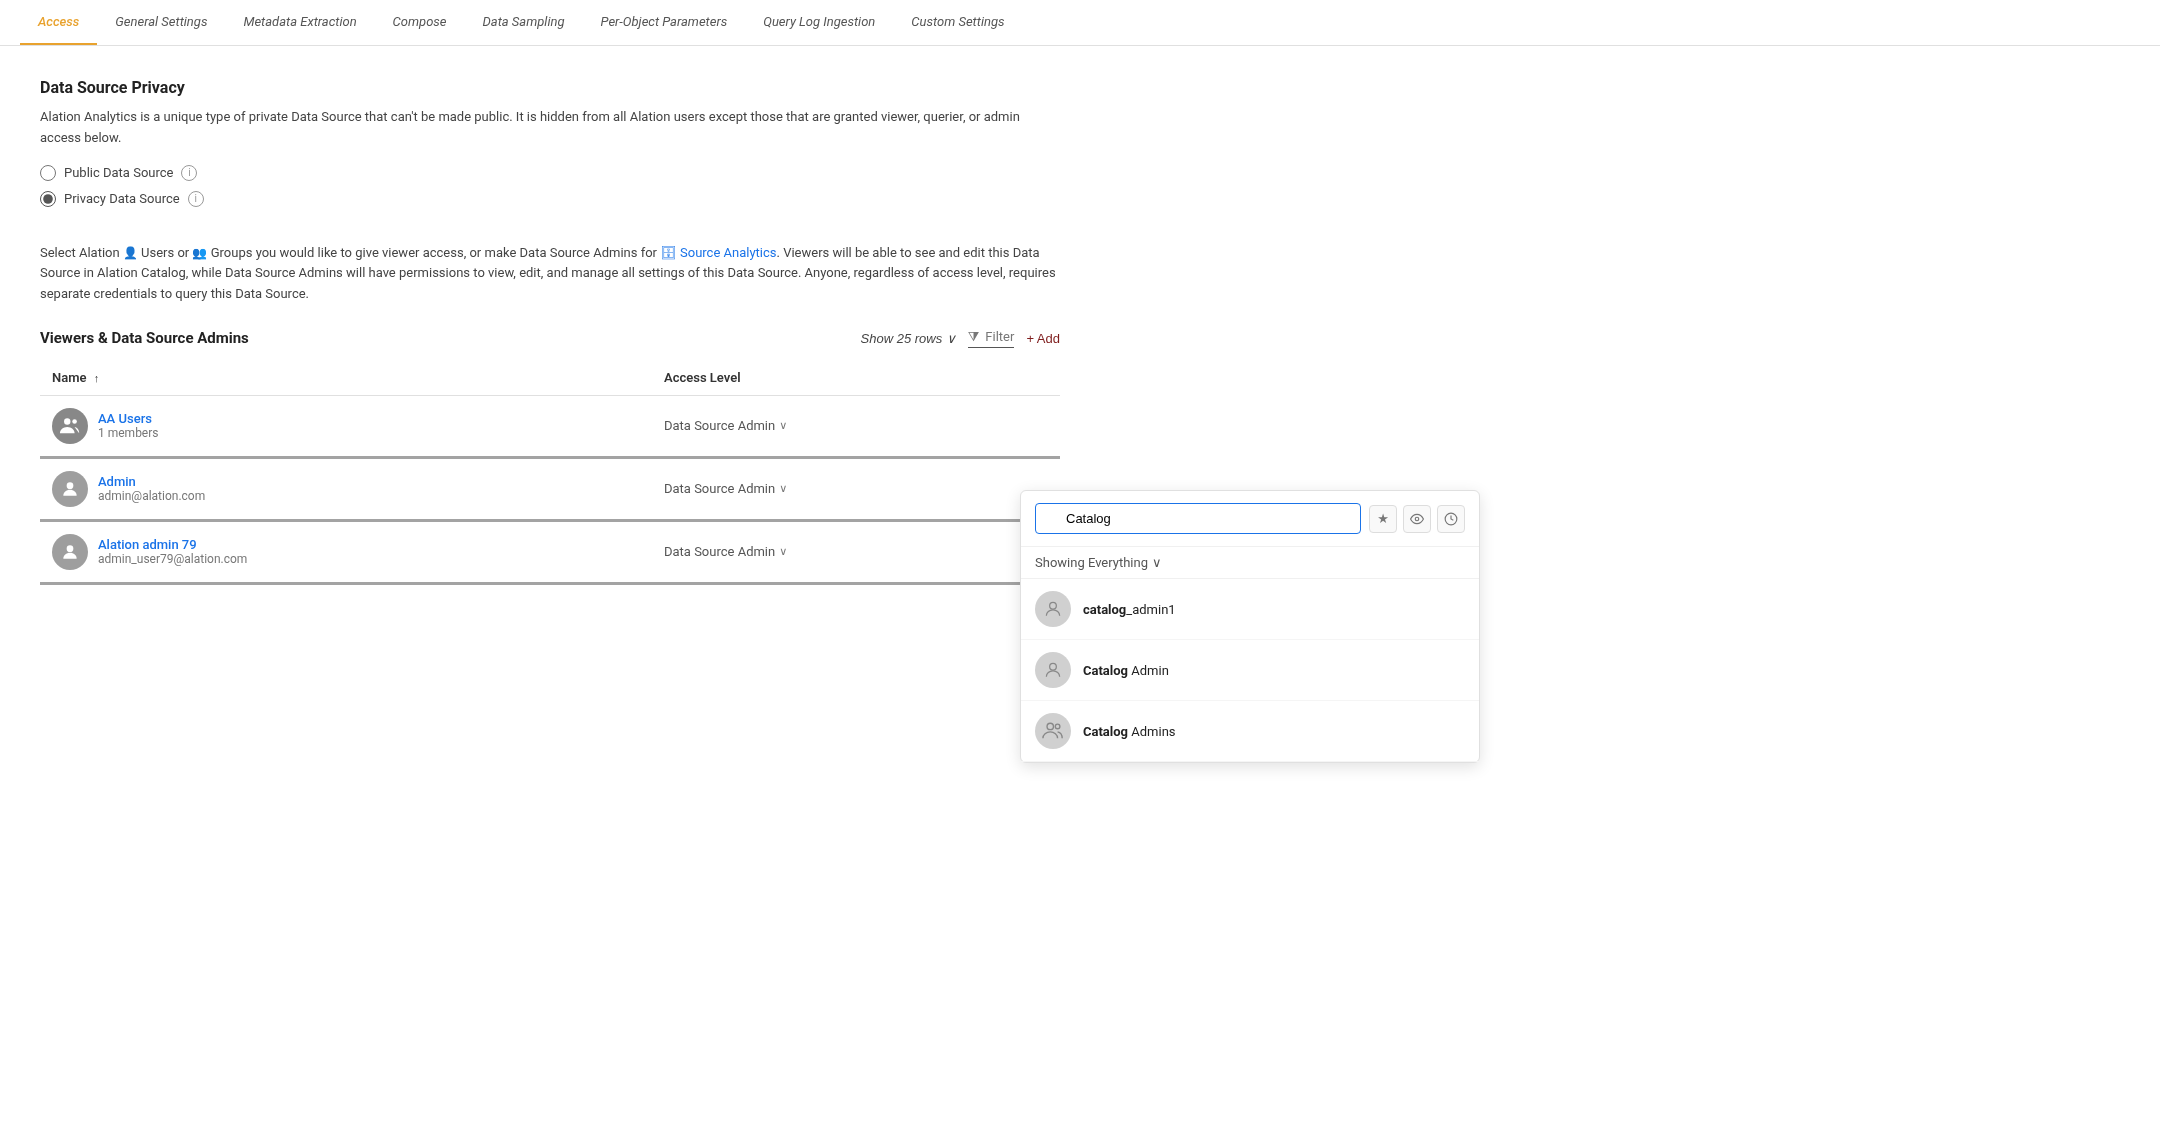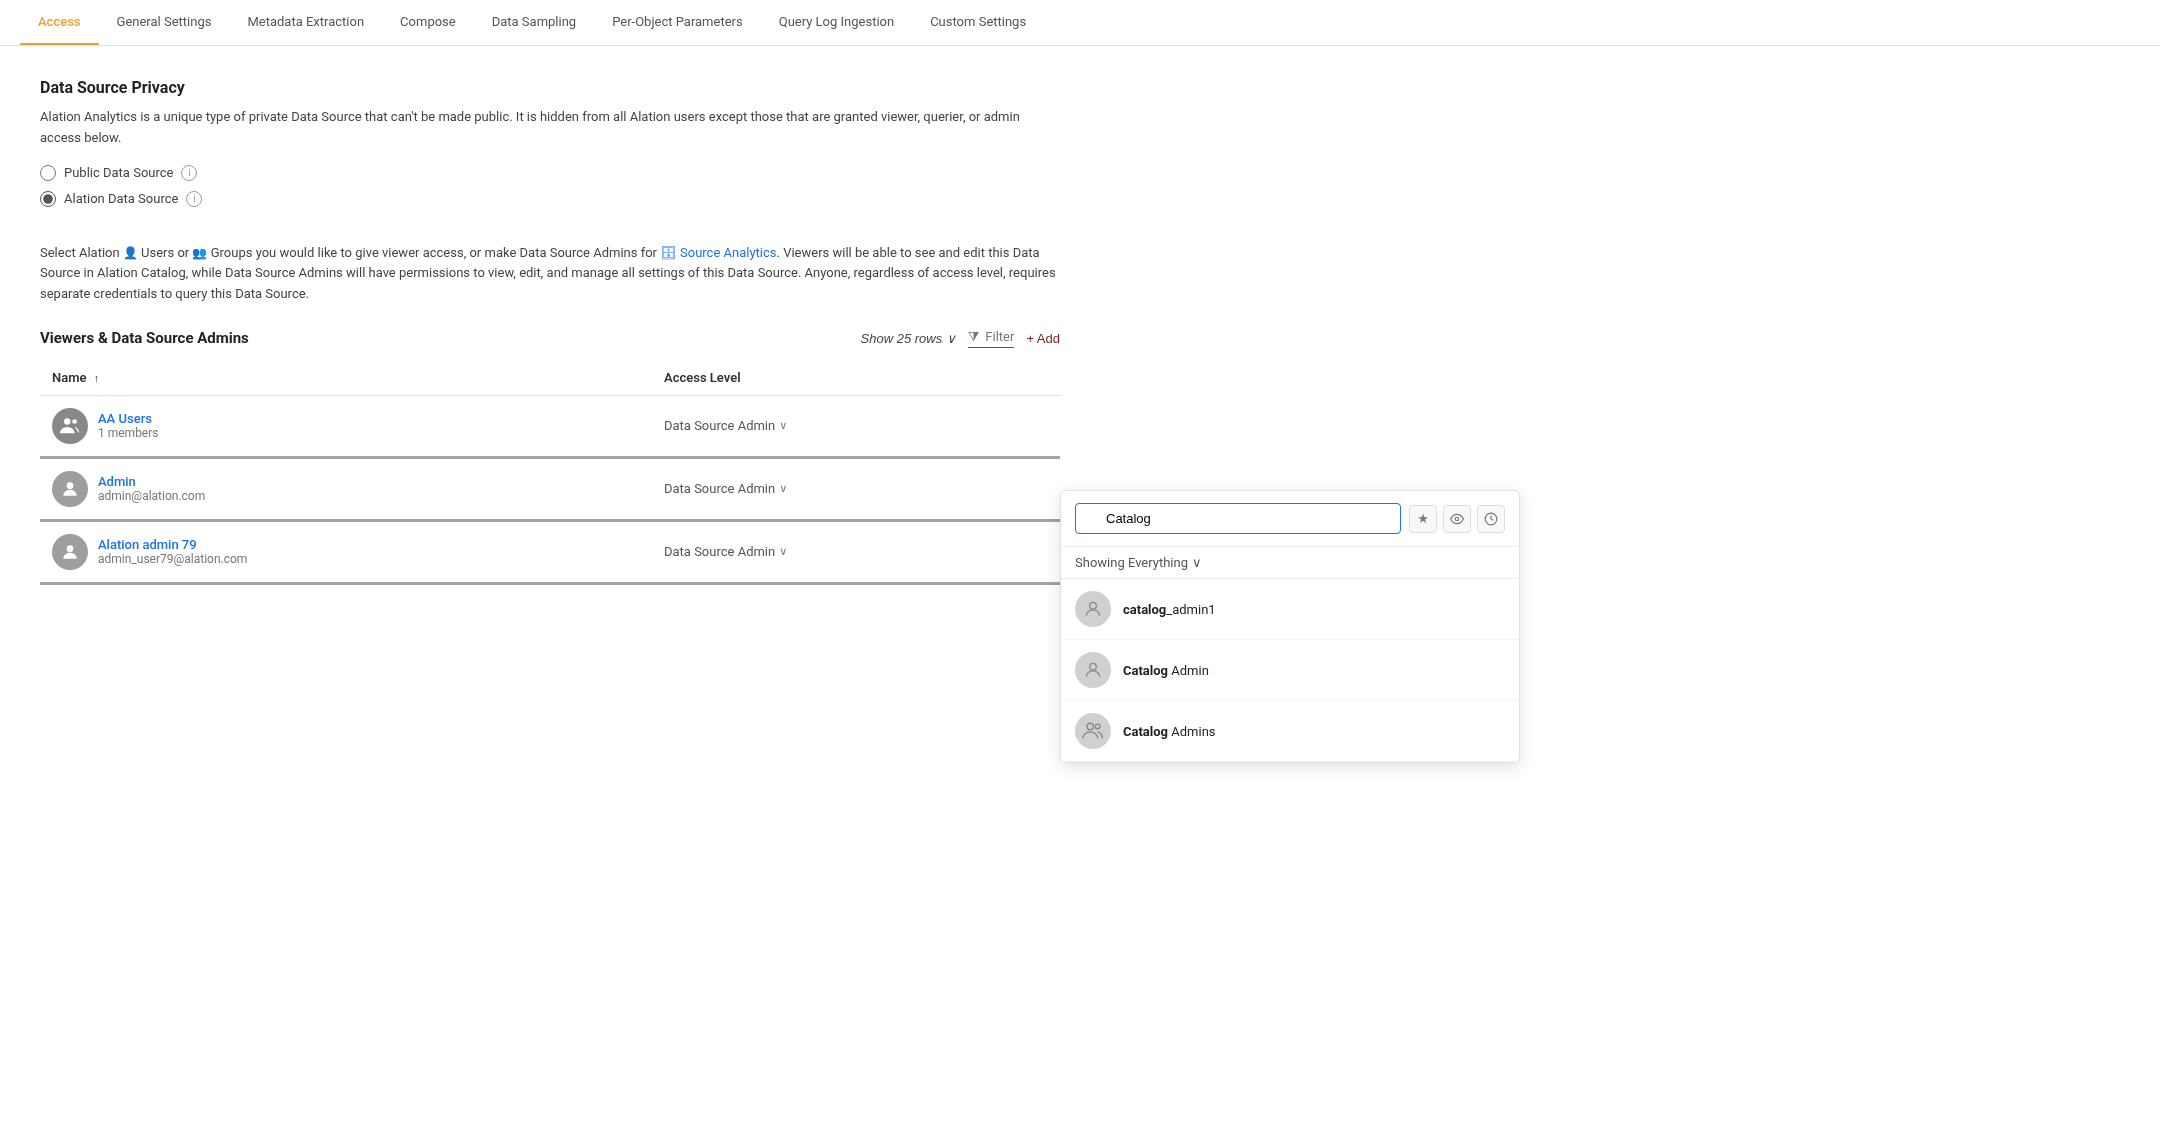--- a/index.html
+++ b/index.html
@@ -12,20 +12,21 @@
       padding: 0 20px;
       background: #fff;
     }
     .tab {
       padding: 14px 18px;
       cursor: pointer;
       font-size: 13px;
       color: #555;
       border-bottom: 2px solid transparent;
       white-space: nowrap;
+      font-style: italic;
     }
     .tab.active {
       color: #e8a22e;
       border-bottom: 2px solid #e8a22e;
       font-weight: 500;
     }
 
     
     .content {
       padding: 32px 40px;
@@ -192,21 +193,21 @@
       color: #555;
       font-size: 13px;
       cursor: pointer;
     }
     .chevron-down { font-size: 11px; color: #777; }
 
     
     .search-popup {
       position: absolute;
       top: 490px;
-      left: 1060px;
+      left: 1020px;
       width: 460px;
       background: #fff;
       border: 1px solid #e0e0e0;
       border-radius: 6px;
       box-shadow: 0 4px 16px rgba(0,0,0,0.12);
       z-index: 100;
     }
     .search-popup-input-wrap {
       padding: 12px 14px;
       border-bottom: 1px solid #f0f0f0;
@@ -317,21 +318,21 @@
     <div class="section-title">Data Source Privacy</div>
     <p class="section-desc">Alation Analytics is a unique type of private Data Source that can't be made public. It is hidden from all Alation users except those that are granted viewer, querier, or admin access below.</p>
     <div class="radio-group">
       <label class="radio-item">
         <input type="radio" name="privacy" style="">
         <span>Public Data Source</span>
         <span class="info-icon">i</span>
       </label>
       <label class="radio-item">
         <input type="radio" name="privacy" checked="" style="">
-        <span>Alation Data Source</span>
+        <span>Privacy Data Source</span>
         <span class="info-icon">i</span>
       </label>
     </div>
   </div>
 
   <div class="people-section">
     <p class="people-desc">
       Select Alation
       <span class="inline-icon">👤</span>
       Users or

